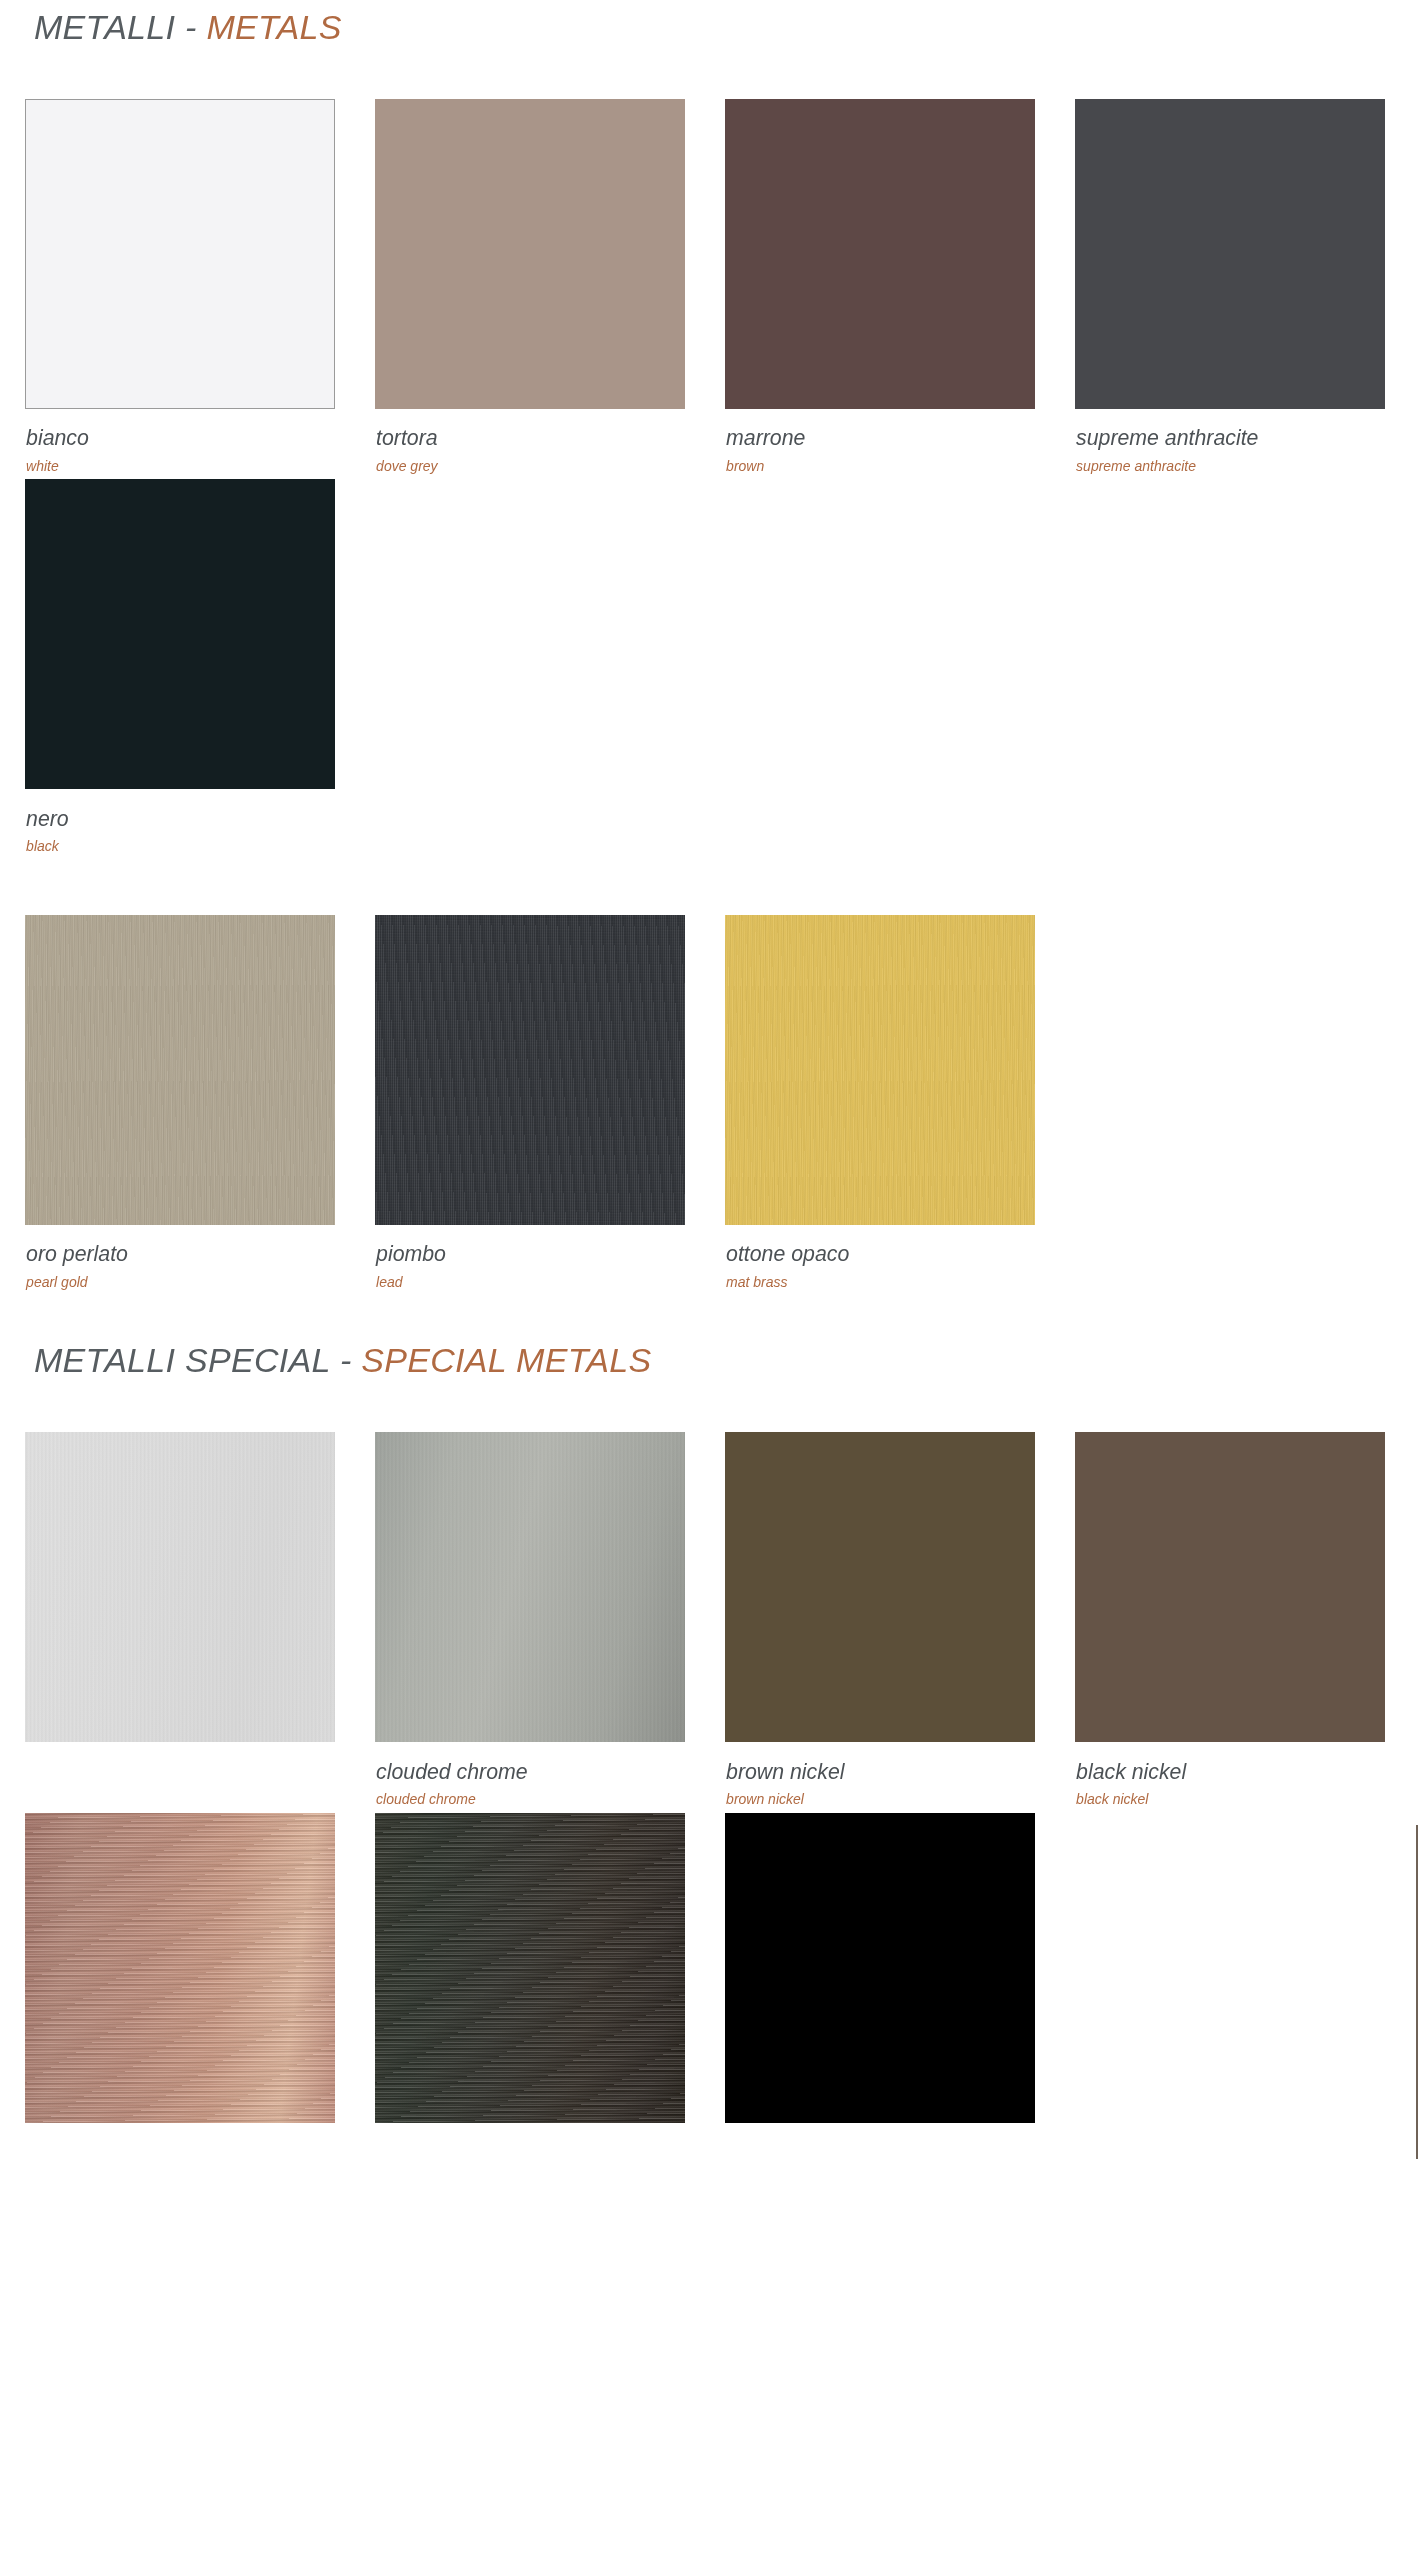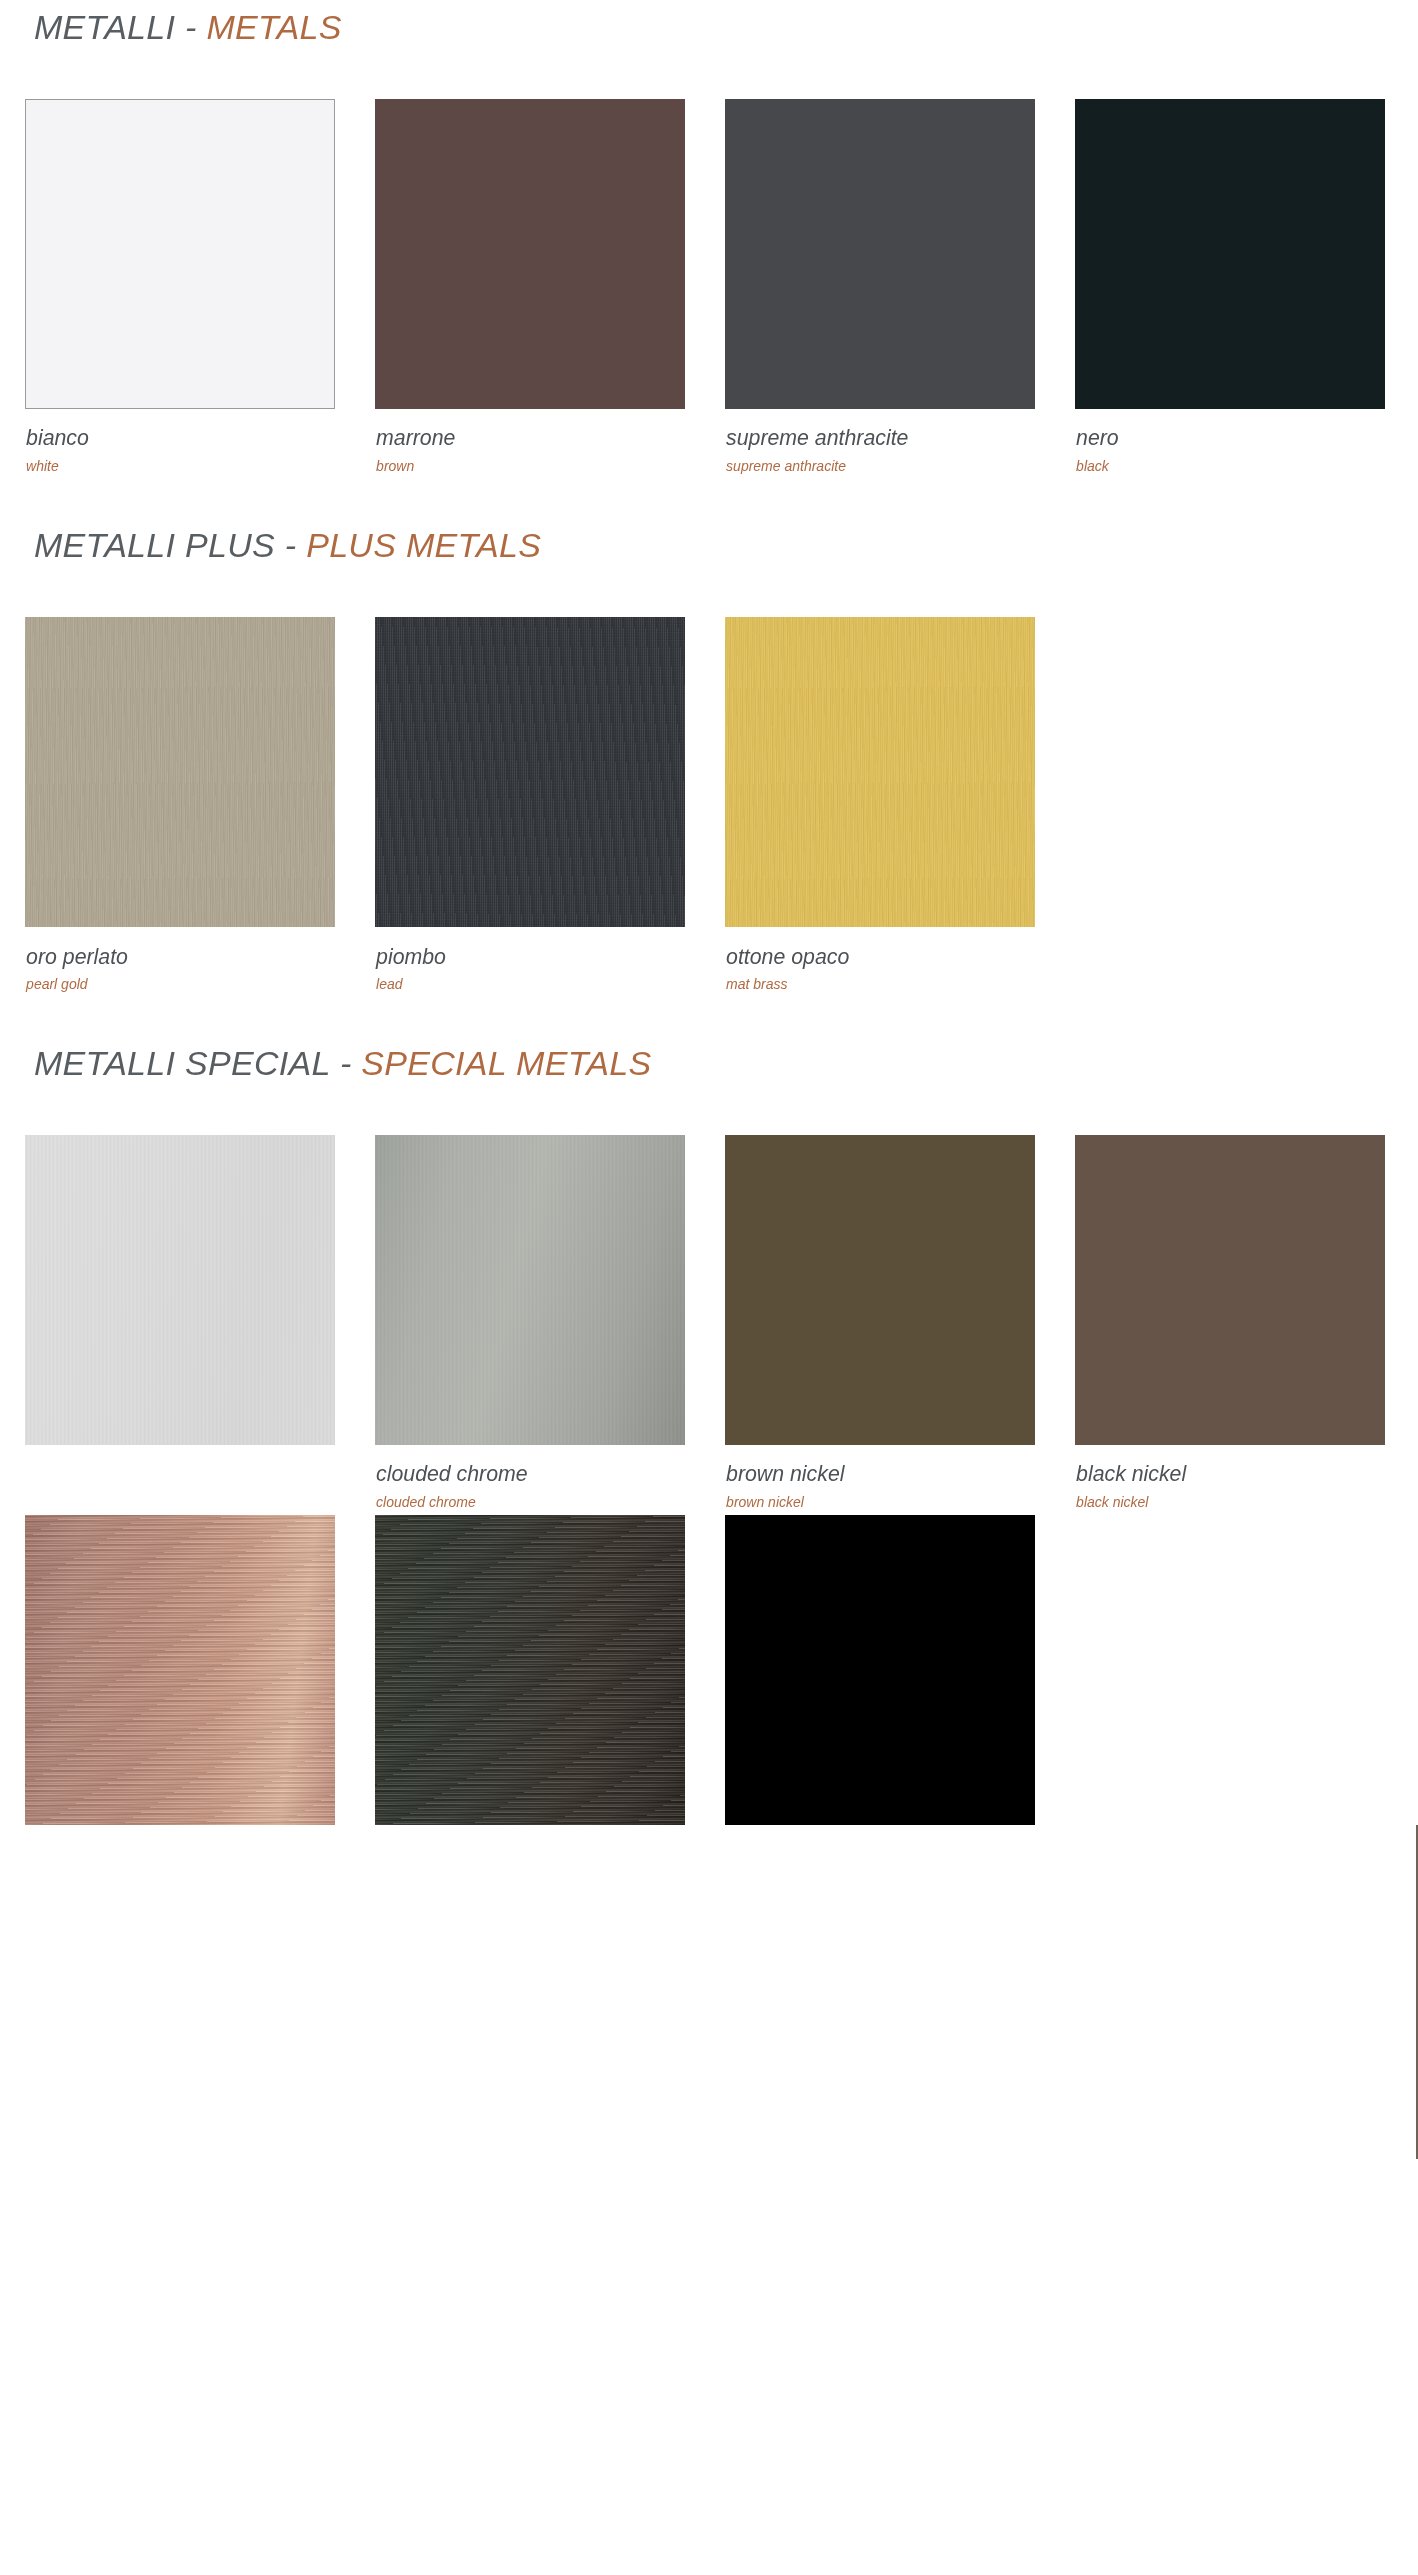--- a/index.html
+++ b/index.html
@@ -187,20 +187,27 @@
     <div class="swatch-grid sec-1-grid">
 
       <div class="swatch-cell">
         <span class="swatch-chip bordered" style="background:#f4f4f6"></span>
         <div class="swatch-labels">
           <span class="label-it">bianco</span>
           <span class="label-en">white</span>
         </div>
       </div>
 
+      <div class="swatch-cell">
+        <span class="swatch-chip" style="background:#a99589"></span>
+        <div class="swatch-labels">
+          <span class="label-it">tortora</span>
+          <span class="label-en">dove grey</span>
+        </div>
+      </div>
 
       <div class="swatch-cell">
         <span class="swatch-chip" style="background:#5e4846"></span>
         <div class="swatch-labels">
           <span class="label-it">marrone</span>
           <span class="label-en">brown</span>
         </div>
       </div>
 
       <div class="swatch-cell">
@@ -216,25 +223,20 @@
         <div class="swatch-labels">
           <span class="label-it">nero</span>
           <span class="label-en">black</span>
         </div>
       </div>
 
     </div>
   </div>
 
   <div class="section">
-    <div class="section-heading sec-2-head">
-      <span class="it">METALLI PLUS</span>
-      <span class="sep">-</span>
-      <span class="en">PLUS METALS</span>
-    </div>
 
     <div class="swatch-grid sec-2-grid">
 
       <div class="swatch-cell">
         <span class="swatch-chip tex-brushed" style="background:#b2a894"></span>
         <div class="swatch-labels">
           <span class="label-it">oro perlato</span>
           <span class="label-en">pearl gold</span>
         </div>
       </div>

